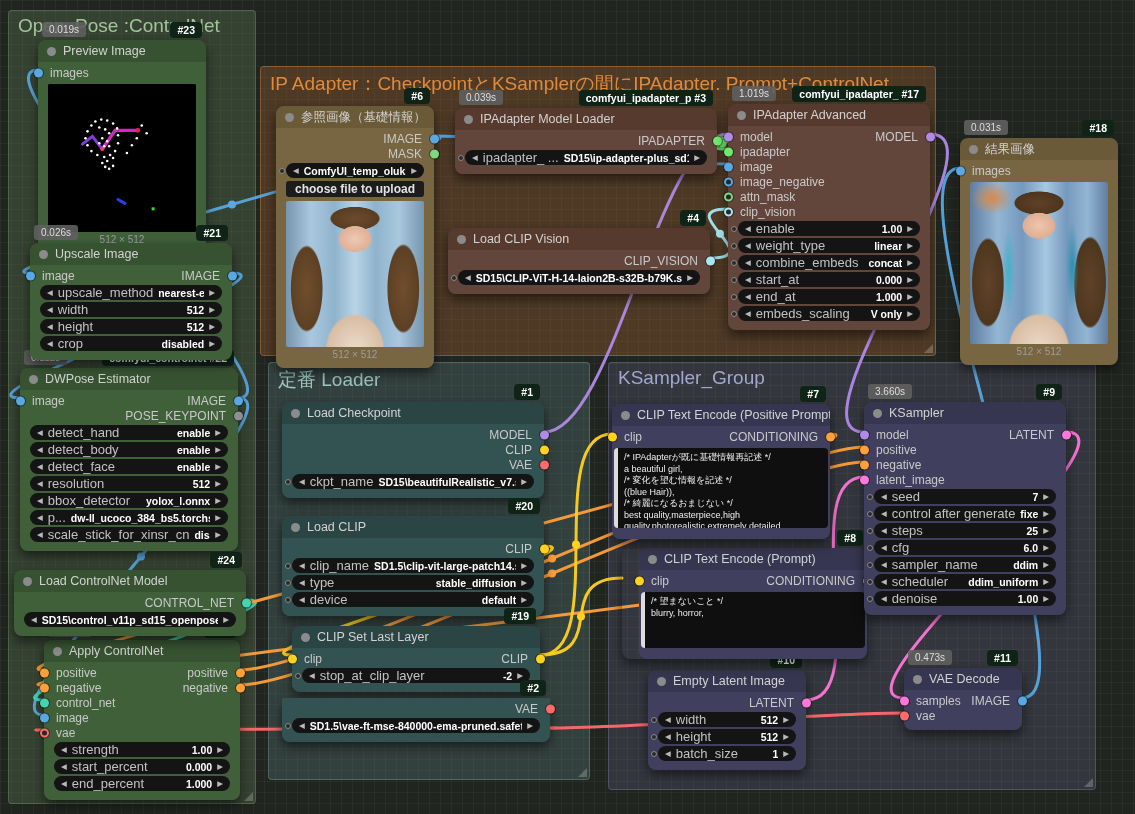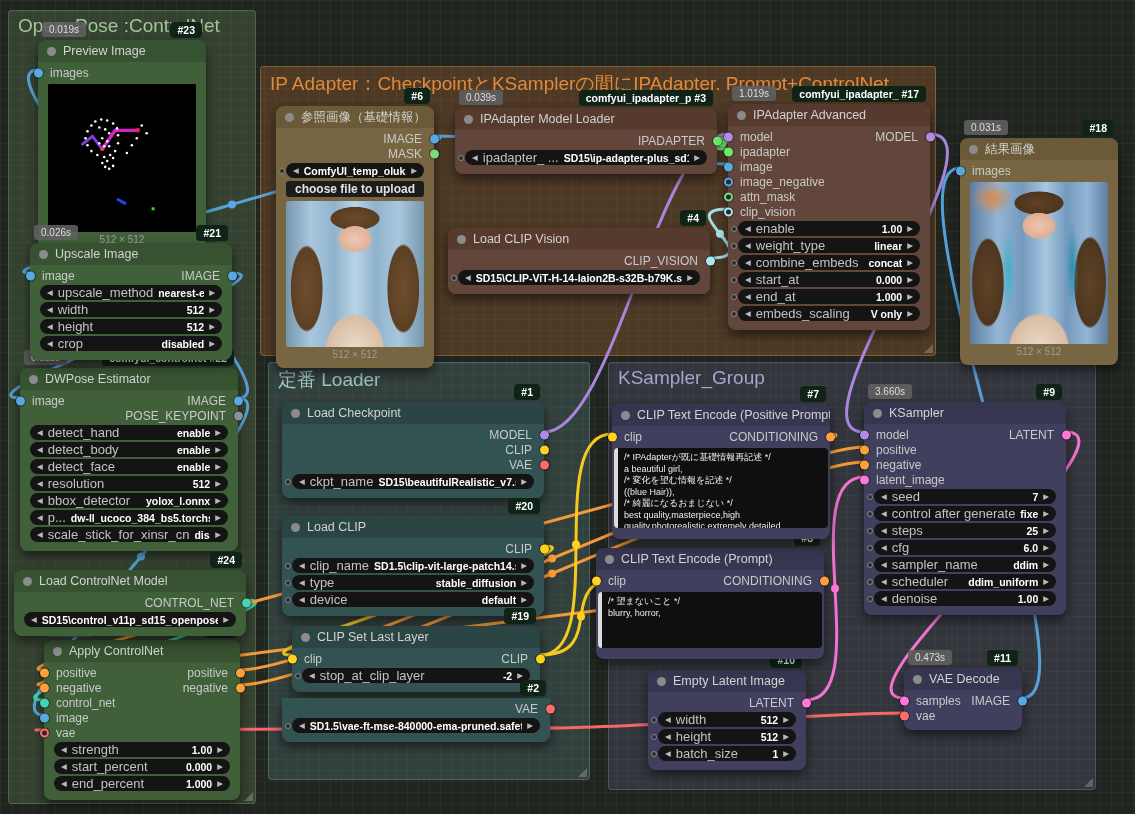--- a/index.html
+++ b/index.html
@@ -639,21 +639,21 @@
           <span class="arr">▶</span>
         </div>
         <div class="widget pin">
           <span class="arr">◀</span>
           <span class="wlabel">batch_size</span>
           <span class="wvalue">1</span>
           <span class="arr">▶</span>
         </div>
       </div>
     </div>
-    <div class="node theme-purple" style="left: 596px; top: 548px; width: 228px;">
+    <div class="node theme-purple" style="left: 622px; top: 548px; width: 228px; padding-left: 17px;">
       <div class="badge-id">#8</div>
       <div class="node-header">
         <span class="collapse-dot"></span>
         <span class="node-title">CLIP Text Encode (Prompt)</span>
       </div>
       <div class="node-body">
         <div class="port-row">
           <span class="pdot in" style="background: rgb(255, 210, 30);"></span>
           <span class="plabel in">clip</span>
           <span class="plabel out">CONDITIONING</span>

